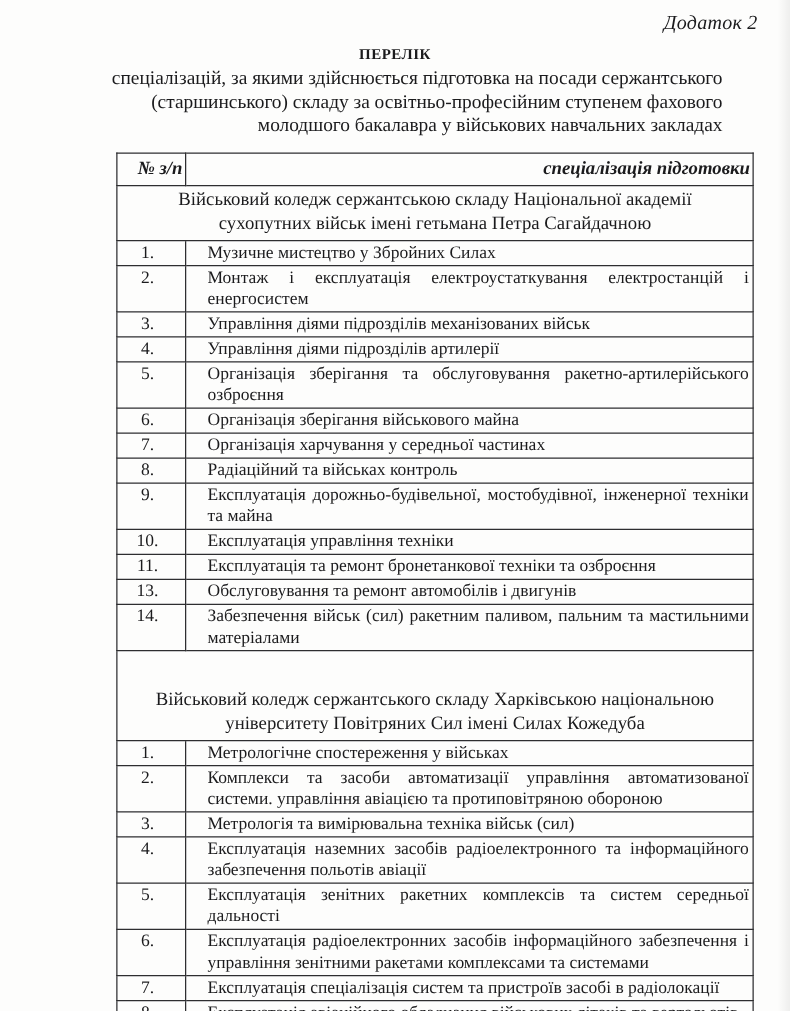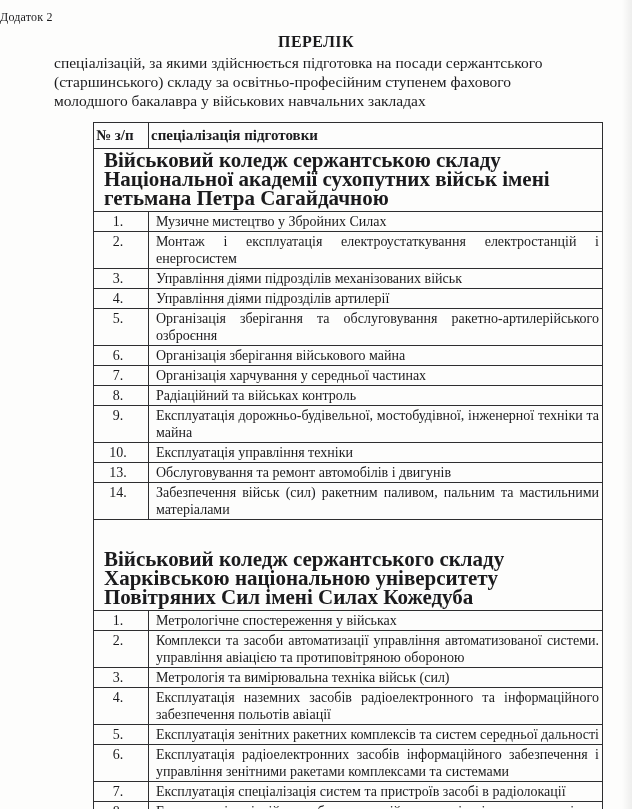--- a/index.html
+++ b/index.html
@@ -16,78 +16,80 @@
     overflow: hidden;
   }
   .scan-edge {
     position: absolute;
     top: 0; right: 0;
     width: 10px; height: 100%;
     background: linear-gradient(to right, rgba(0,0,0,0), rgba(0,0,0,0.06));
     pointer-events: none;
   }
   .annex {
-    font-size: 12px;
-    text-align: left;
+    font-style: italic;
+    font-size: 16px;
+    text-align: right;
     padding: 10px 26px 0 0;
     letter-spacing: .2px;
   }
   .title {
     text-align: center;
     font-weight: bold;
-    font-size: 16px;
+    font-size: 12px;
     margin: 8px 0 2px 0;
     letter-spacing: .4px;
   }
   .subtitle {
     width: 524px;
     margin: 0 auto;
-    text-align: left;
+    text-align: right;
     font-size: 15.5px;
     line-height: 19px;
   }
   table.spec-table {
     border-collapse: collapse;
     table-layout: fixed;
     width: 510px;
     margin: 12px 0 0 93px;
     font-size: 14px;
     line-height: 17px;
   }
   .spec-table col.c-num  { width: 55px; }
   .spec-table td {
     border: 1.2px solid #2e2e30;
     padding: 1px 4px;
     vertical-align: top;
   }
   .spec-table td.head-num,
   .spec-table td.head-spec {
     font-weight: bold;
+    font-style: italic;
     font-size: 15px;
-    text-align: left;
+    text-align: right;
     padding: 4px 2px;
   }
   .spec-table td.section-header {
-    font-weight: bold;
-    font-size: 21px;
-    text-align: left;
+    font-weight: normal;
+    font-size: 15px;
+    text-align: center;
     line-height: 19px;
     padding: 2px 10px 3px 10px;
   }
   .spec-table td.section-header.gap-top {
     padding-top: 30px;
   }
   .spec-table td.num-cell {
     text-align: center;
     padding-left: 0;
     padding-right: 6px;
   }
   .spec-table td.spec-cell {
     text-align: justify;
-    padding-left: 7px;
+    padding-left: 17px;
     padding-right: 3px;
   }
 </style>
 </head>
 <body style="--paper: #fdfdfc; --ink: #1b1b1d;">
 
 <div class="annex">Додаток 2</div>
 
 <div class="title">ПЕРЕЛІК</div>
 
@@ -140,20 +142,24 @@
       </tr>
       <tr>
         <td class="num-cell">9.</td>
         <td class="spec-cell">Експлуатація дорожньо-будівельної, мостобудівної, інженерної техніки та майна</td>
       </tr>
       <tr>
         <td class="num-cell">10.</td>
         <td class="spec-cell">Експлуатація управління техніки</td>
       </tr>
       <tr>
+        <td class="num-cell">11.</td>
+        <td class="spec-cell">Експлуатація та ремонт бронетанкової техніки та озброєння</td>
+      </tr>
+      <tr>
         <td class="num-cell">13.</td>
         <td class="spec-cell">Обслуговування та ремонт автомобілів і двигунів</td>
       </tr>
       <tr>
         <td class="num-cell">14.</td>
         <td class="spec-cell">Забезпечення військ (сил) ракетним паливом, пальним та мастильними матеріалами</td>
       </tr>
       <tr>
         <td colspan="2" class="section-header gap-top">Військовий коледж сержантського складу Харківською національною університету Повітряних Сил імені Силах Кожедуба</td>
       </tr>

